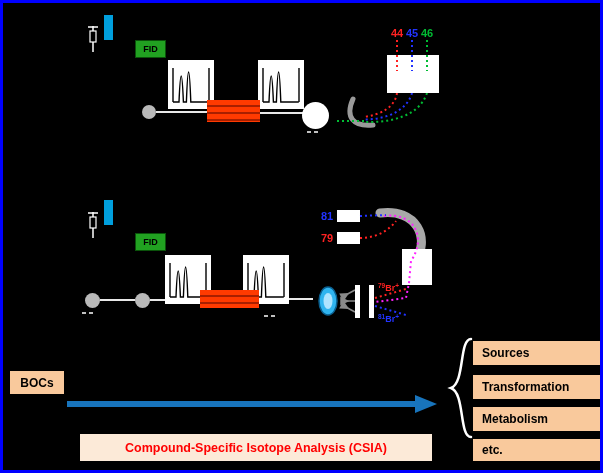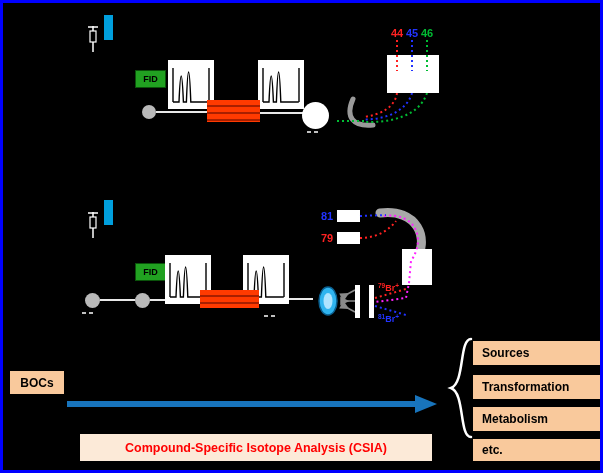--- a/index.html
+++ b/index.html
@@ -2,21 +2,21 @@
 <html><head>
 <meta charset="utf-8">
 <style>
   body{margin:0;background:#fff;}
   .stage{position:relative;width:603px;height:473px;background:#000;border:3px solid #0000ff;
          box-sizing:border-box;overflow:hidden;font-family:"Liberation Sans",sans-serif;}
   .abs{position:absolute;}
   .wline{position:absolute;height:2px;background:#e8e8e8;}
   .injector{position:absolute;width:9px;height:25px;background:#009fdd;}
   .fid{position:absolute;width:29px;height:16px;background:#21a121;border:1px solid #0a520a;
-       color:#000;font-size:9px;font-weight:bold;display:flex;align-items:center;justify-content:center;margin-top:30px;}
+       color:#000;font-size:9px;font-weight:bold;display:flex;align-items:center;justify-content:center;}
   .oven{position:absolute;width:46px;height:49px;background:#fff;}
   .reactor{position:absolute;background:repeating-linear-gradient(180deg,#ff3a00 0px,#ff3a00 5px,#a81f00 5px,#a81f00 7px);}
   .graydot{position:absolute;background:#b9b9b9;border-radius:50%;}
   .whitecircle{position:absolute;background:#fff;border-radius:50%;}
   .peach{position:absolute;background:#f9c99c;color:#000;font-weight:bold;font-size:12px;
          display:flex;align-items:center;}
   .center{justify-content:center;}
   .outcome{padding-left:9px;}
   .csia{position:absolute;background:#fcead8;color:#ff0000;font-weight:bold;font-size:12.5px;
         display:flex;align-items:center;justify-content:center;}

